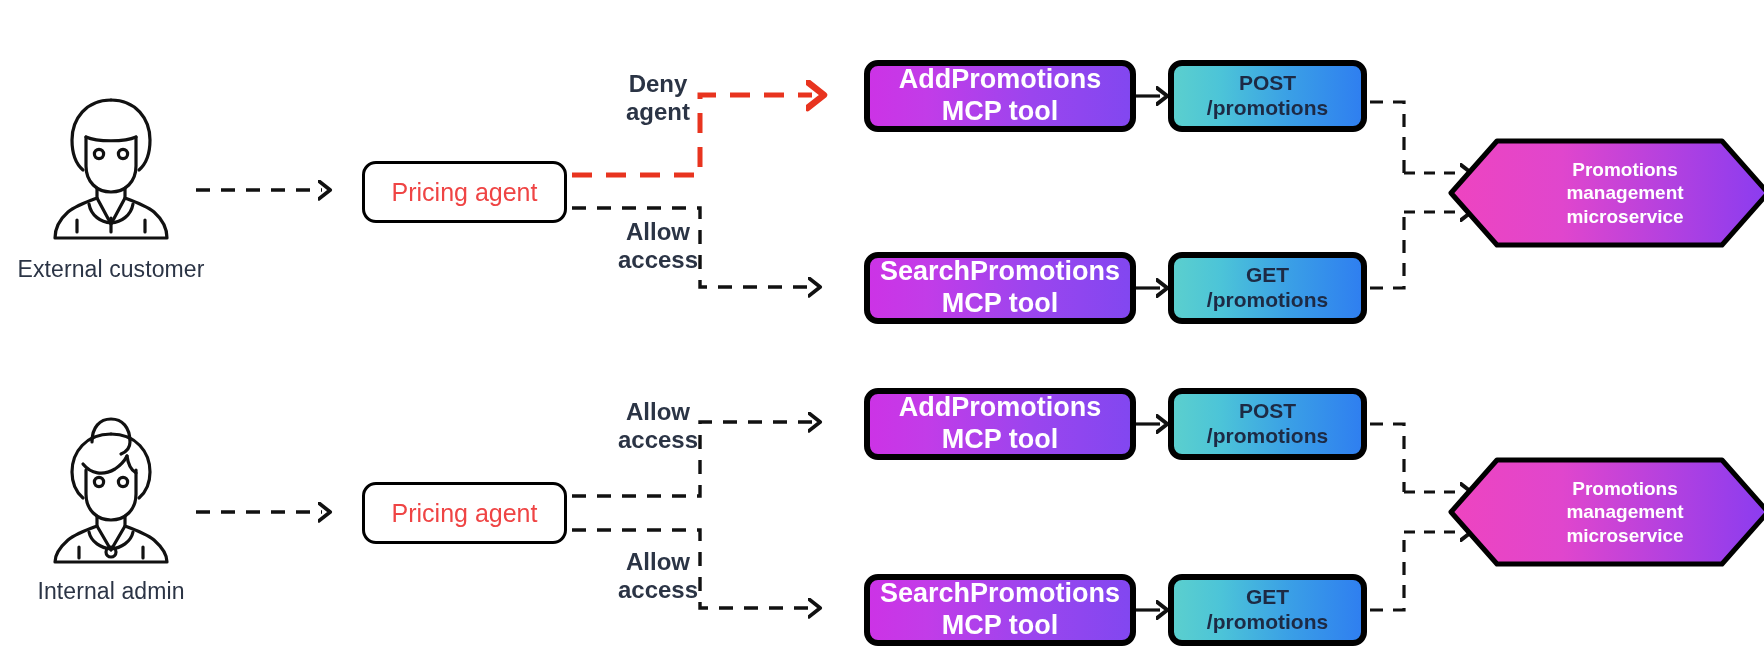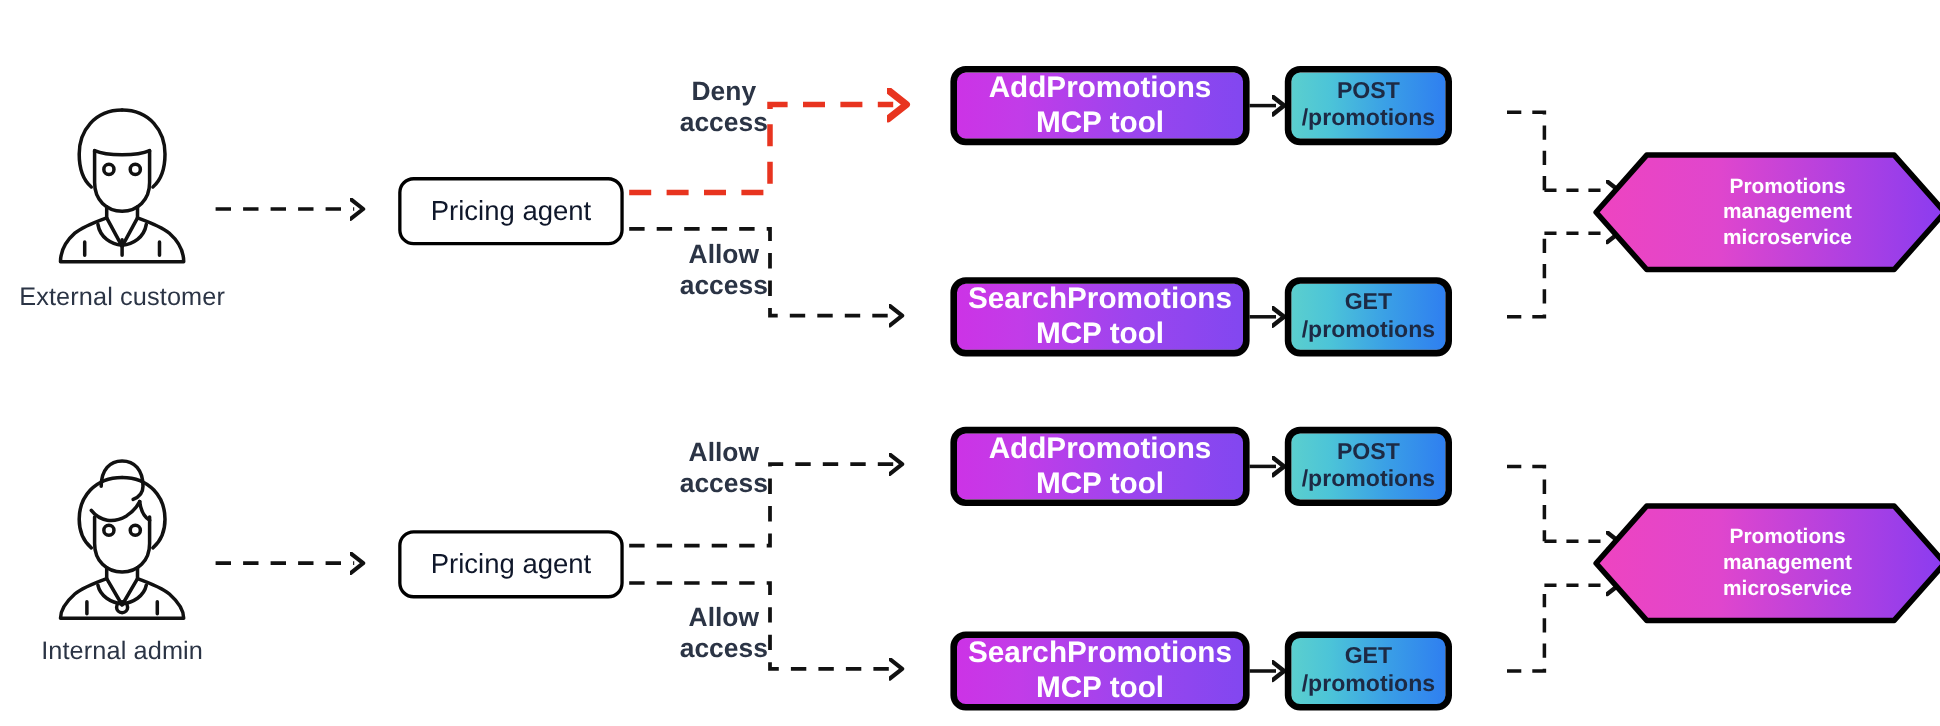--- a/index.html
+++ b/index.html
@@ -50,21 +50,21 @@
     position: absolute;
     width: 205px;
     height: 62px;
     border: 3.5px solid #000000;
     border-radius: 14px;
     background: #ffffff;
     display: flex;
     align-items: center;
     justify-content: center;
     font-size: 25px;
-    color: #0f172a;
+    color: #ef4444;
   }
 
   
   .policy-label {
     position: absolute;
     width: 140px;
     text-align: center;
     font-size: 24px;
     font-weight: bold;
     line-height: 1.18;
@@ -85,21 +85,21 @@
     font-weight: bold;
   }
   .card-tool {
     width: 272px;
     height: 72px;
     background: linear-gradient(90deg, #cc33e6 0%, #c23ce8 22%, #9b45ee 62%, #8247f0 100%);
     color: #ffffff;
     font-size: 27px;
   }
   .card-api {
-    width: 152px;
+    width: 199px;
     height: 72px;
     background: linear-gradient(90deg, #5bcfce 0%, #4cc4d8 25%, #3a9fe6 62%, #2f7ff0 100%);
     color: #1d2a44;
     font-size: 21px;
   }
 
   
   .hex {
     position: absolute;
     width: 258px;
@@ -202,21 +202,21 @@
       </svg>
     </div>
     <div class="actor-label">External customer</div>
   </div>
 
   <div class="agent-box" style="left:362px; top:161px;">
     <span>Pricing agent</span>
   </div>
 
   <div class="policy-label" style="left:588px; top:70px;">Deny
-access</div>
+agent</div>
   <div class="policy-label" style="left:588px; top:218px;">Allow
 access</div>
 
   <div class="card card-tool" style="left:864px; top:60px;">
     <span style="white-space:pre-line">AddPromotions
 MCP tool</span>
   </div>
   <div class="card card-api" style="left:1168px; top:60px;">
     <span style="white-space:pre-line">POST
 /promotions</span>

